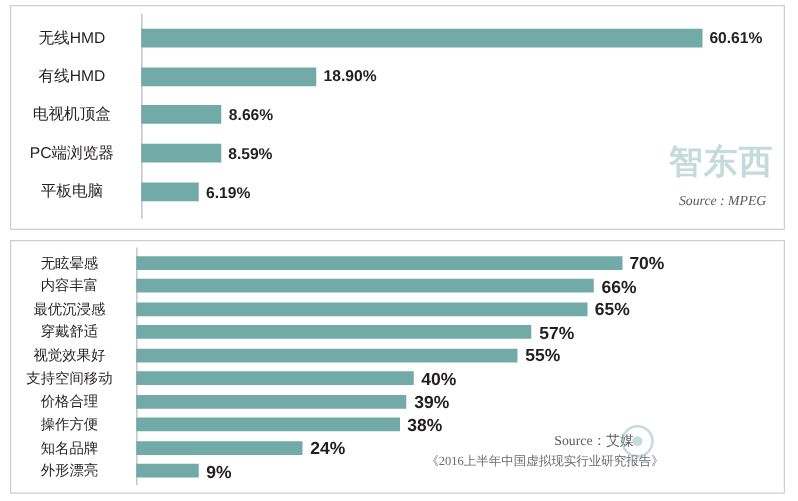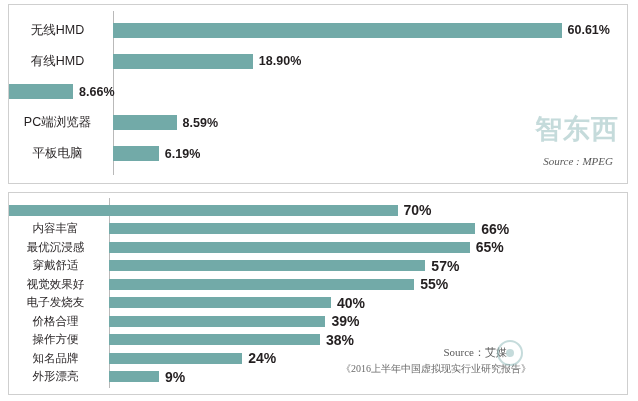--- a/index.html
+++ b/index.html
@@ -201,20 +201,21 @@
             </div>
           </div>
           <div class="row">
             <div class="cat-label">有线HMD</div>
             <div class="bar-area">
               <div class="bar" style="width: 139.86px; background: rgb(114, 170, 168);"></div>
               <div class="val-label">18.90%</div>
             </div>
           </div>
           <div class="row">
+            <div class="cat-label">电视机顶盒</div>
             <div class="bar-area">
               <div class="bar" style="width: 64.084px; background: rgb(114, 170, 168);"></div>
               <div class="val-label">8.66%</div>
             </div>
           </div>
           <div class="row">
             <div class="cat-label">PC端浏览器</div>
             <div class="bar-area">
               <div class="bar" style="width: 63.566px; background: rgb(114, 170, 168);"></div>
               <div class="val-label">8.59%</div>
@@ -231,20 +232,21 @@
       <div class="source" id="source-top">Source : MPEG</div>
       <div class="watermark" id="watermark-top">智东西</div>
     </div>
   </div>
 
   <div class="panel" id="panel-bottom">
     <div class="chart">
       <div class="axis-line"></div>
       <div class="rows" id="bottom-rows">
           <div class="row">
+            <div class="cat-label">无眩晕感</div>
             <div class="bar-area">
               <div class="bar" style="width: 388.5px; background: rgb(114, 170, 168);"></div>
               <div class="val-label">70%</div>
             </div>
           </div>
           <div class="row">
             <div class="cat-label">内容丰富</div>
             <div class="bar-area">
               <div class="bar" style="width: 366.3px; background: rgb(114, 170, 168);"></div>
               <div class="val-label">66%</div>
@@ -265,21 +267,21 @@
             </div>
           </div>
           <div class="row">
             <div class="cat-label">视觉效果好</div>
             <div class="bar-area">
               <div class="bar" style="width: 305.25px; background: rgb(114, 170, 168);"></div>
               <div class="val-label">55%</div>
             </div>
           </div>
           <div class="row">
-            <div class="cat-label">电子发烧友</div>
+            <div class="cat-label">支持空间移动</div>
             <div class="bar-area">
               <div class="bar" style="width: 222px; background: rgb(114, 170, 168);"></div>
               <div class="val-label">40%</div>
             </div>
           </div>
           <div class="row">
             <div class="cat-label">价格合理</div>
             <div class="bar-area">
               <div class="bar" style="width: 216.45px; background: rgb(114, 170, 168);"></div>
               <div class="val-label">39%</div>

